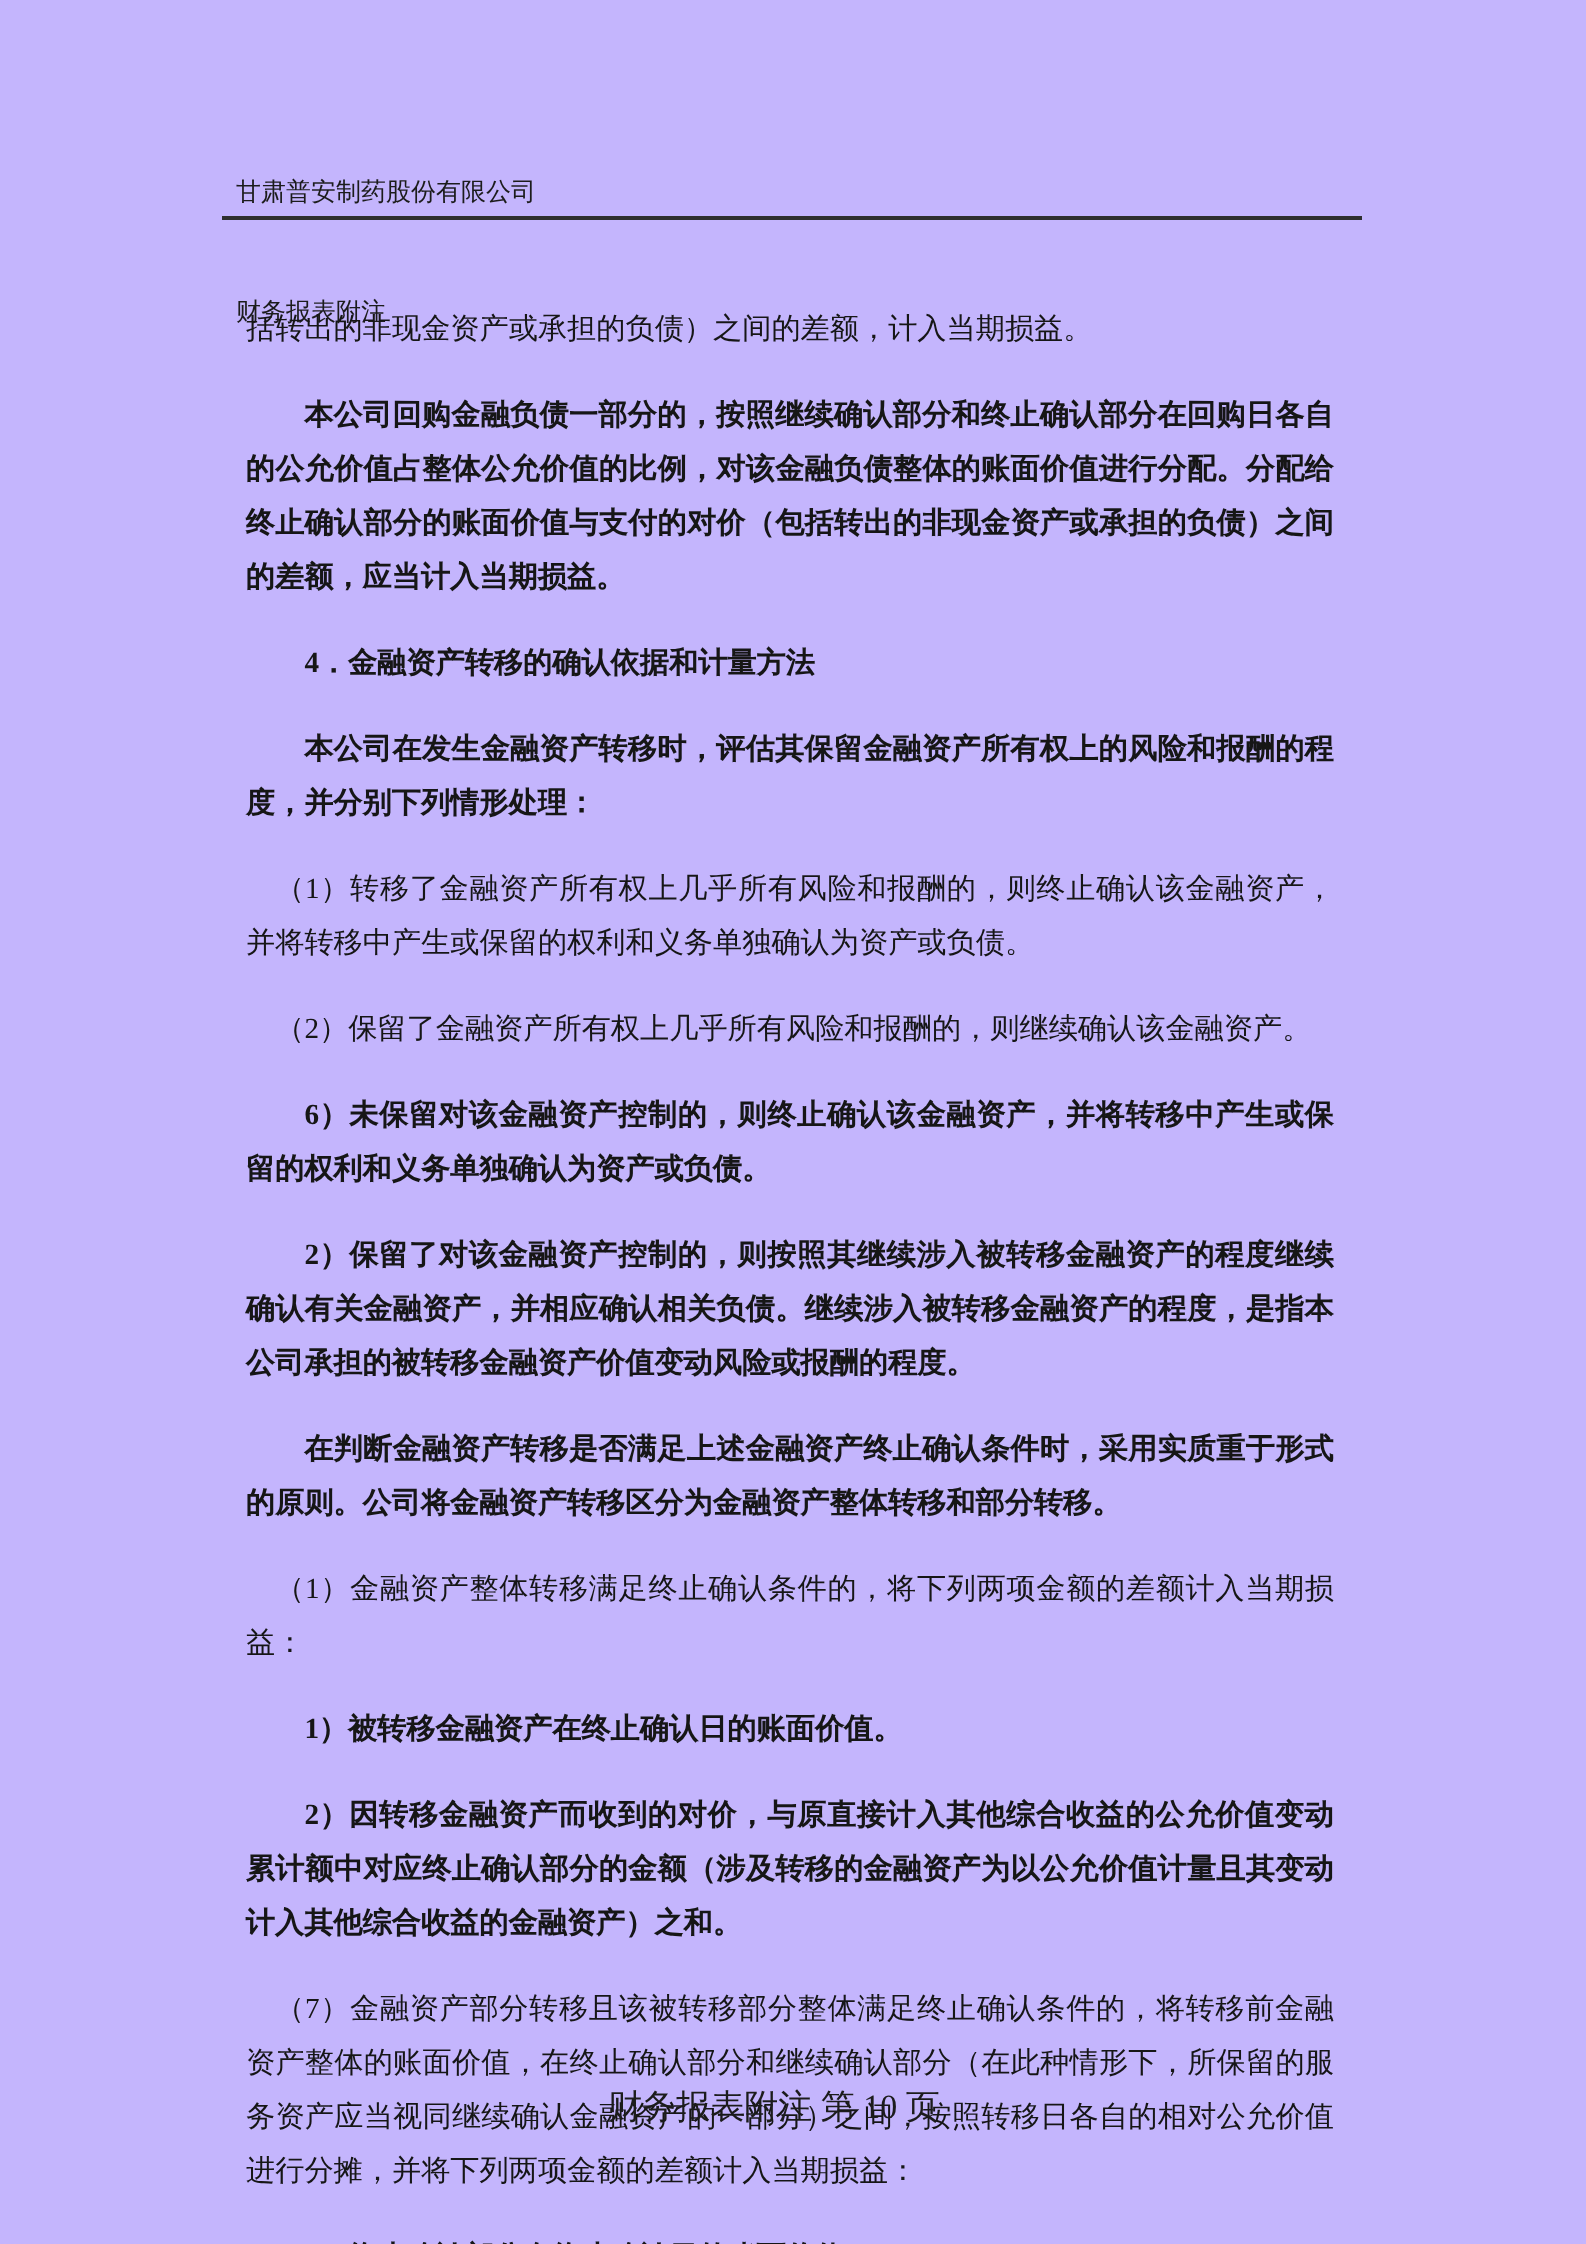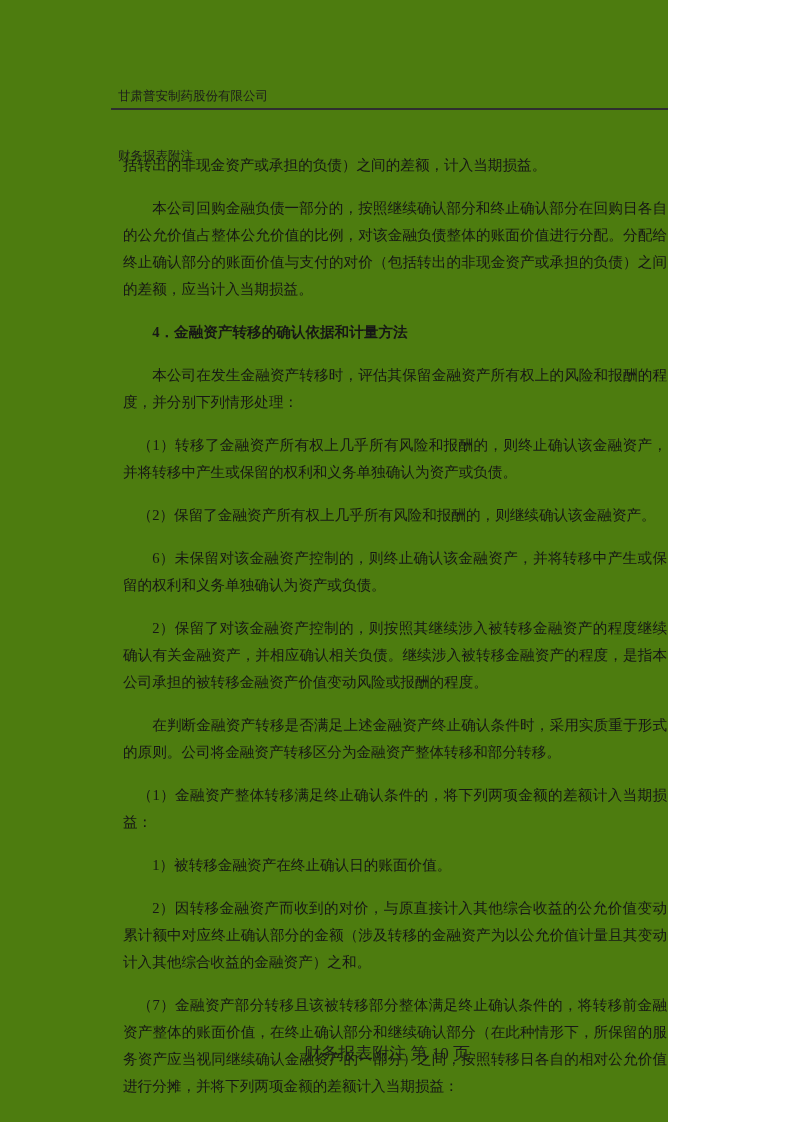--- a/index.html
+++ b/index.html
@@ -2,23 +2,23 @@
 <html><head>
 <meta charset="utf-8">
 <style>
   html, body {
     margin: 0;
     padding: 0;
     background: #ffffff;
   }
   .page {
     position: relative;
-    width: 668px;
+    width: 793px;
     height: 1122px;
-    background: #4d7c0f;
+    background: #c4b5fd;
     overflow: hidden;
     font-family: "Liberation Serif", "DejaVu Serif", serif;
     color: #1c1c1c;
   }
   .doc-header {
     position: absolute;
     left: 118px;
     top: 46px;
     font-size: 12.5px;
     line-height: 20px;
@@ -42,21 +42,21 @@
     font-size: 14.6px;
     line-height: 27px;
     text-align: justify;
     color: #161616;
   }
   .doc-body p {
     margin: 16px;
     padding: 0;
   }
   .doc-body p.indent-1 { text-indent: 1em; }
-  .doc-body p.indent-2 { text-indent: 2em; }
+  .doc-body p.indent-2 { text-indent: 2em; font-weight: bold; }
   .doc-body p.bold { font-weight: bold; }
   .doc-footer {
     position: absolute;
     left: 107px;
     top: 1042px;
     width: 560px;
     text-align: center;
     font-size: 17px;
     color: #1c1c1c;
   }

